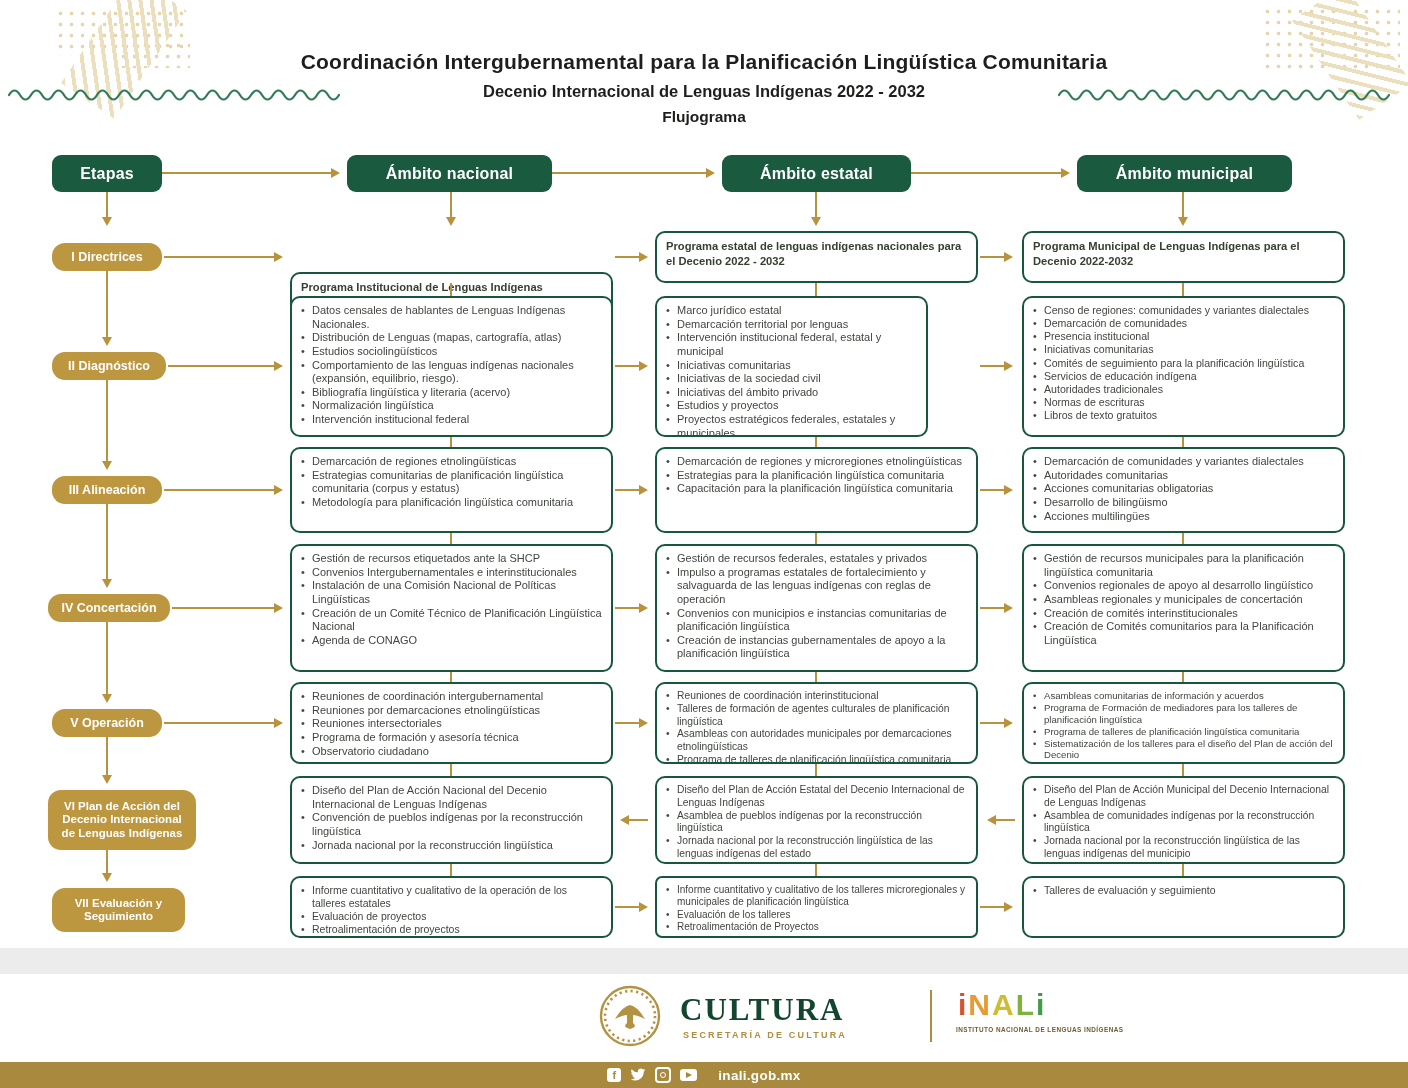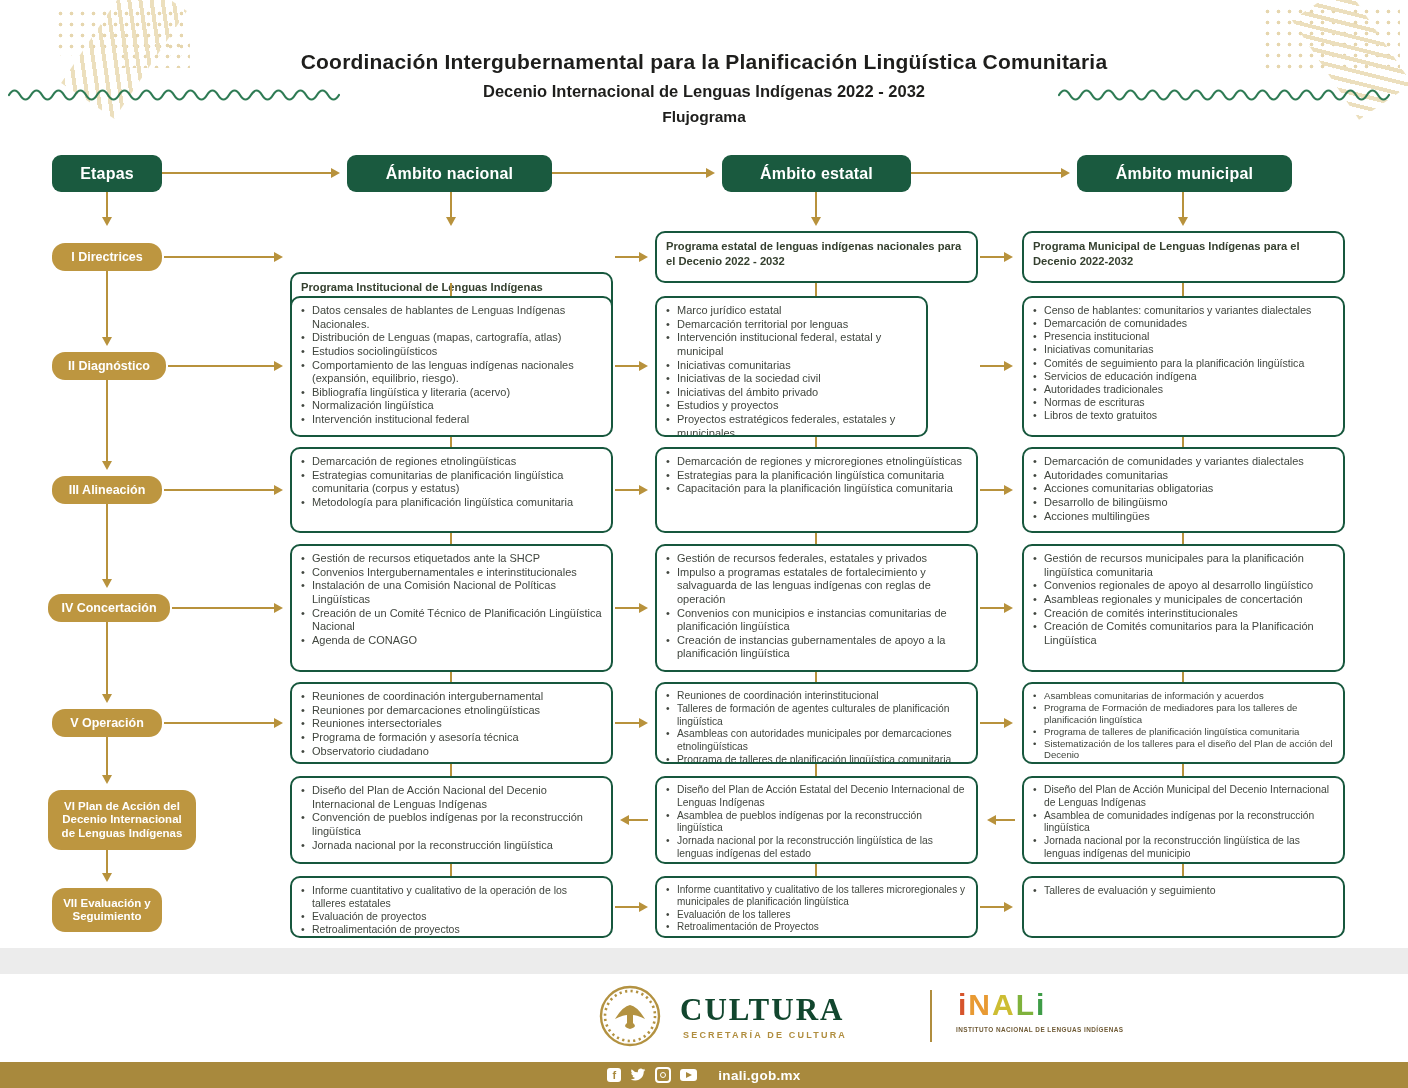--- a/index.html
+++ b/index.html
@@ -83,21 +83,21 @@
   <div class="hbtn" style="left:722px;top:155px;width:189px;height:37px;">Ámbito estatal</div>
   <div class="hbtn" style="left:1077px;top:155px;width:215px;height:37px;">Ámbito municipal</div>
 
   <div id="flow">
       <div class="sbtn" style="left: 52px; top: 243px; width: 110px; height: 28px; font-size: 12.5px;">I Directrices</div>
       <div class="sbtn" style="left: 52px; top: 352px; width: 114px; height: 28px; font-size: 12.5px;">II Diagnóstico</div>
       <div class="sbtn" style="left: 52px; top: 476px; width: 110px; height: 28px; font-size: 12.5px;">III Alineación</div>
       <div class="sbtn" style="left: 48px; top: 594px; width: 122px; height: 28px; font-size: 12.5px;">IV Concertación</div>
       <div class="sbtn" style="left: 52px; top: 709px; width: 110px; height: 28px; font-size: 12.5px;">V Operación</div>
       <div class="sbtn" style="left: 48px; top: 790px; width: 148px; height: 60px; font-size: 11.5px;">VI Plan de Acción del Decenio Internacional de Lenguas Indígenas</div>
-      <div class="sbtn" style="left: 52px; top: 888px; width: 110px; height: 44px; font-size: 11.5px;">VII Evaluación y Seguimiento</div>
+      <div class="sbtn" style="left: 52px; top: 888px; width: 133px; height: 44px; font-size: 11.5px;">VII Evaluación y Seguimiento</div>
       <div class="cbox" style="left: 290px; top: 231px; width: 323px; height: 52px; font-size: 11.2px; margin-top: 41px;">
         <div class="ptext">Programa Institucional de Lenguas Indígenas Nacionales 2020-2024. Declaración de Los Pinos (Chapoltepek)</div>
       </div>
       <div class="cbox" style="left: 655px; top: 231px; width: 323px; height: 52px; font-size: 11.2px;">
         <div class="ptext">Programa estatal de lenguas indígenas nacionales para el Decenio 2022 - 2032</div>
       </div>
       <div class="cbox" style="left: 1022px; top: 231px; width: 323px; height: 52px; font-size: 11.2px;">
         <div class="ptext">Programa Municipal de Lenguas Indígenas para el Decenio 2022-2032</div>
       </div>
       <div class="cbox" style="left: 290px; top: 296px; width: 323px; height: 141px; font-size: 11px;">
@@ -118,21 +118,21 @@
           <li>Intervención institucional federal, estatal y municipal</li>
           <li>Iniciativas comunitarias</li>
           <li>Iniciativas de la sociedad civil</li>
           <li>Iniciativas del ámbito privado</li>
           <li>Estudios y proyectos</li>
           <li>Proyectos estratégicos federales, estatales y municipales</li>
         </ul>
       </div>
       <div class="cbox" style="left: 1022px; top: 296px; width: 323px; height: 141px; font-size: 10.6px;">
         <ul>
-          <li>Censo de hablantes: comunitarios y variantes dialectales</li>
+          <li>Censo de regiones: comunidades y variantes dialectales</li>
           <li>Demarcación de comunidades</li>
           <li>Presencia institucional</li>
           <li>Iniciativas comunitarias</li>
           <li>Comités de seguimiento para la planificación lingüística</li>
           <li>Servicios de educación indígena</li>
           <li>Autoridades tradicionales</li>
           <li>Normas de escrituras</li>
           <li>Libros de texto gratuitos</li>
         </ul>
       </div>
@@ -232,21 +232,21 @@
           <li>Jornada nacional por  la reconstrucción lingüística de las lenguas indígenas del municipio</li>
         </ul>
       </div>
       <div class="cbox" style="left: 290px; top: 876px; width: 323px; height: 62px; font-size: 10.5px;">
         <ul>
           <li>Informe cuantitativo y cualitativo de la operación de los talleres estatales</li>
           <li>Evaluación de proyectos</li>
           <li>Retroalimentación de proyectos</li>
         </ul>
       </div>
-      <div class="cbox" style="left: 655px; top: 876px; width: 323px; height: 62px; font-size: 10px;">
+      <div class="cbox" style="left: 655px; top: 876px; width: 323px; height: 62px; font-size: 10px; border-radius: 7px;">
         <ul>
           <li>Informe cuantitativo y cualitativo de los talleres microregionales y municipales de planificación lingüística</li>
           <li>Evaluación de los talleres</li>
           <li>Retroalimentación de Proyectos</li>
         </ul>
       </div>
       <div class="cbox" style="left: 1022px; top: 876px; width: 323px; height: 62px; font-size: 10.5px;">
         <ul>
           <li>Talleres de evaluación y seguimiento</li>
         </ul>

